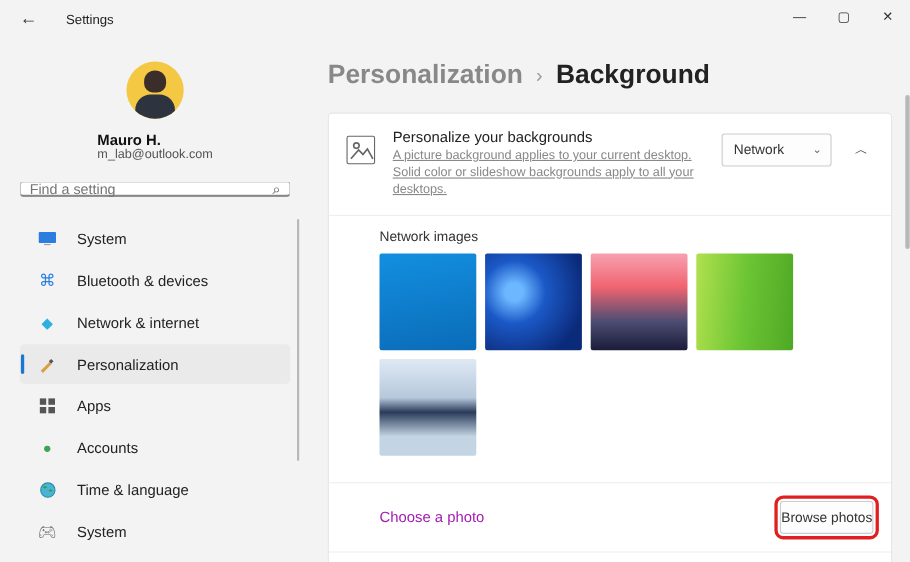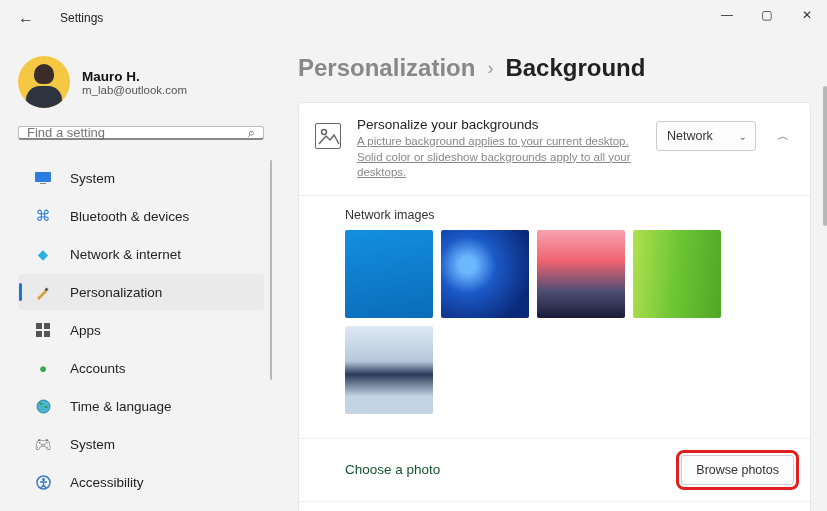--- a/index.html
+++ b/index.html
@@ -6,21 +6,21 @@
 body { background: #f3f3f3; width: 827px; height: 511px; overflow: hidden; position: relative; }
 
 .titlebar { height: 36px; display: flex; align-items: center; padding-left: 18px; }
 .back-arrow { font-size: 16px; color: #333; cursor: pointer; width: 18px; }
 .app-title { font-size: 12px; margin-left: 24px; color: #222; }
 .window-controls { position: absolute; right: 0; top: 0; display: flex; }
 .wc { width: 40px; height: 30px; display: flex; align-items: center; justify-content: center; font-size: 12px; color: #333; cursor: pointer; }
 
 .layout { display: flex; height: calc(511px - 36px); }
 .sidebar { width: 280px; padding: 12px 16px 0 18px; position: relative; }
-.profile { display: flex; align-items: center; gap: 12px; margin: 8px 0 18px 0; }
+.profile { display: flex; align-items: center; gap: 12px; margin: 8px 0 18px 0; flex-direction: column; }
 .avatar { width: 52px; height: 52px; border-radius: 50%; background: #f5c844; position: relative; overflow: hidden; }
 .avatar::before { content: ""; position: absolute; top: 8px; left: 16px; width: 20px; height: 20px; background: #3b2e2a; border-radius: 50% 50% 40% 40%; }
 .avatar::after { content: ""; position: absolute; bottom: -6px; left: 8px; width: 36px; height: 28px; background: #2d3440; border-radius: 14px 14px 0 0; }
 .profile-name { font-weight: 600; font-size: 13.5px; color: #111; }
 .profile-email { font-size: 11.5px; color: #555; }
 
 .searchbox { display: flex; align-items: center; border: 1px solid #bcbcbc; background: #fff; border-radius: 3px; height: 14px; padding: 0 8px; margin-bottom: 20px; border-bottom: 2px solid #888; }
 .searchbox input { flex: 1; border: none; outline: none; font-size: 13px; background: transparent; }
 .searchbox .sicon { color: #555; font-size: 13px; }
 
@@ -52,22 +52,22 @@
 .recent-label { font-size: 12.5px; color: #333; margin-bottom: 8px; }
 .thumbs { display: flex; flex-wrap: wrap; gap: 8px; margin-bottom: 8px; }
 .thumb { width: 88px; height: 88px; border-radius: 2px; }
 .t-blue { background: linear-gradient(170deg, #138fe0, #0a6cb8); }
 .t-bloom { background: radial-gradient(circle at 30% 40%, #6cb7ff 10%, #1b59c7 35%, #0b2a7a 80%); }
 .t-sunset { background: linear-gradient(180deg, #f7a1b0 0%, #f06470 35%, #4d4d73 70%, #1b1c3a 100%); }
 .t-grass { background: linear-gradient(95deg, #b1e04e 0%, #6cc534 50%, #4fa824 100%); }
 .t-lake { background: linear-gradient(180deg, #dfe9f4 0%, #b6c8db 40%, #2a3b5a 55%, #c3d4e3 80%); }
 
 .row { display: flex; align-items: center; justify-content: space-between; padding: 16px 16px 16px 46px; border-top: 1px solid #eee; }
-.row-label { font-size: 13.5px; color: #14532d; }
-.btn { border: 1px solid #ccc; background: #fdfdfd; border-radius: 3px; height: 30px; padding: 0 14px; font-size: 12.5px; color: #333; cursor: pointer; }
+.row-label { font-size: 13.5px; color: #a21caf; }
+.btn { border: 1px solid #ccc; background: #fdfdfd; border-radius: 3px; height: 30px; padding: 0 0; font-size: 12.5px; color: #333; cursor: pointer; }
 .btn.highlight { outline: 3px solid #e02020; outline-offset: 2px; }
 
 .content::-webkit-scrollbar { width: 8px; }
 .content-scroll { position: absolute; right: 0; top: 50px; width: 4px; height: 140px; background: #b8b8b8; border-radius: 2px; }
 </style>
 </head>
 <body>
 
 <div class="titlebar">
   <span class="back-arrow">←</span>

